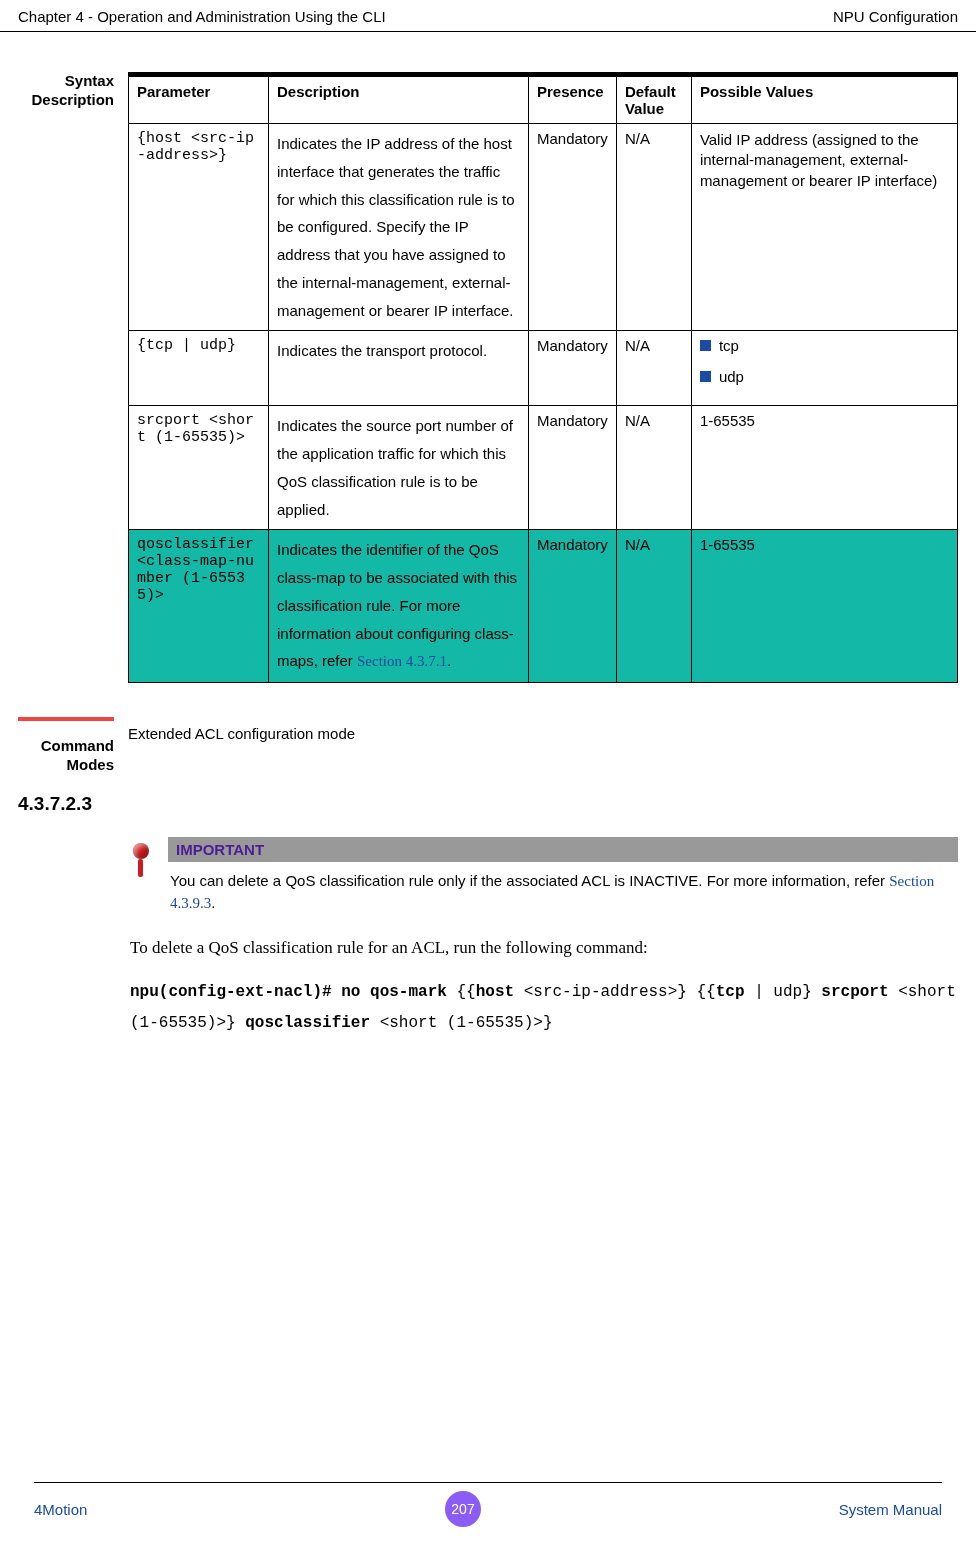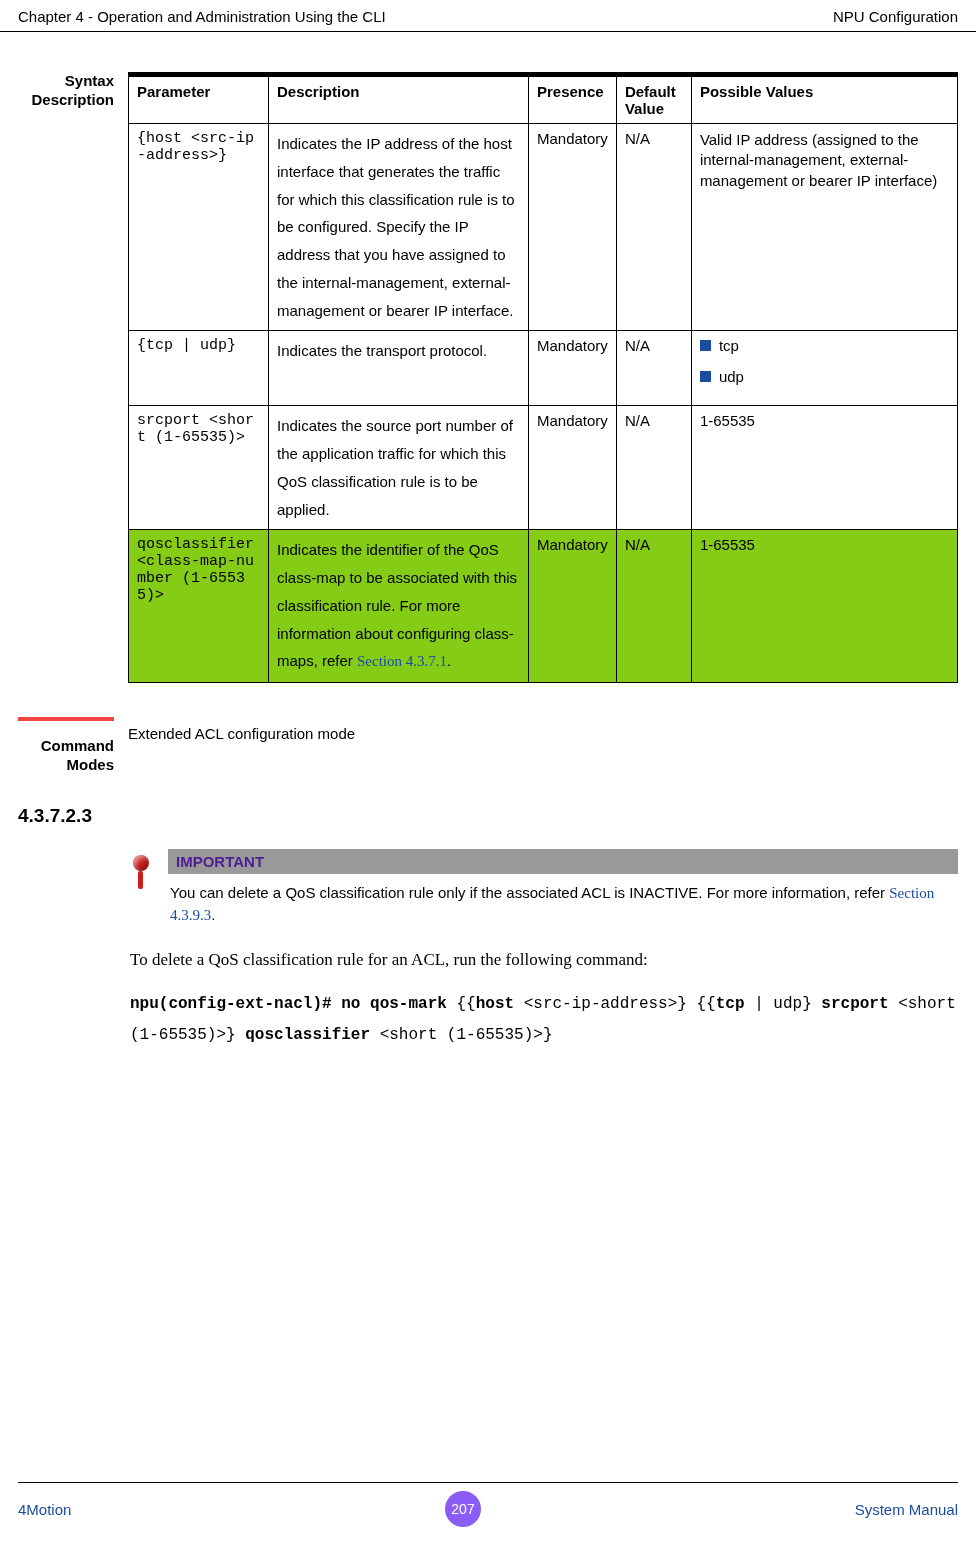--- a/index.html
+++ b/index.html
@@ -56,32 +56,32 @@
     text-align: left;
   }
   table.syntax th {
     font-weight: bold;
     background: #fff;
   }
   .mono { font-family: "Courier New", monospace; word-break: break-all; }
   .desc-cell { line-height: 1.85; }
   .link-serif { color: #1a4ca0; font-family: Georgia, "Times New Roman", serif; }
 
-  .shaded { background: #84cc16; }
+  .shaded { background: #14b8a6; }
 
   .bullets { list-style: none; padding-left: 0; }
   .bullets li { display: flex; align-items: center; gap: 8px; margin-bottom: 14px; font-size: 15px; }
   .sq { width: 11px; height: 11px; background: #1a4ca0; display: inline-block; flex: 0 0 11px; }
 
   .cmd-modes { margin-top: 34px; }
 
   .subhead-row {
     display: flex;
     gap: 25px;
-    margin-top: 30px;
+    margin-top: 18px;
     align-items: flex-start;
     flex-direction: column;
   }
   .subhead-num {
     font-size: 19px;
     font-weight: bold;
     flex: 0 0 auto;
   }
   .subhead-title {
     font-size: 19px;
@@ -136,21 +136,21 @@
     font-family: "Courier New", monospace;
     font-size: 16px;
     line-height: 1.9;
   }
   .cmd-block b { font-weight: bold; }
 
   .footer {
     position: absolute;
     bottom: 18px;
     left: 0; right: 0;
-    padding: 0 18px;
+    padding: 0 34px;
   }
   .footer-rule { height: 1px; background: #000; margin-bottom: 8px; }
   .footer-row {
     display: flex;
     justify-content: space-between;
     align-items: center;
     font-size: 15px;
   }
   .footer-row .left, .footer-row .right { color: #1a4ca0; }
   .page-badge {

